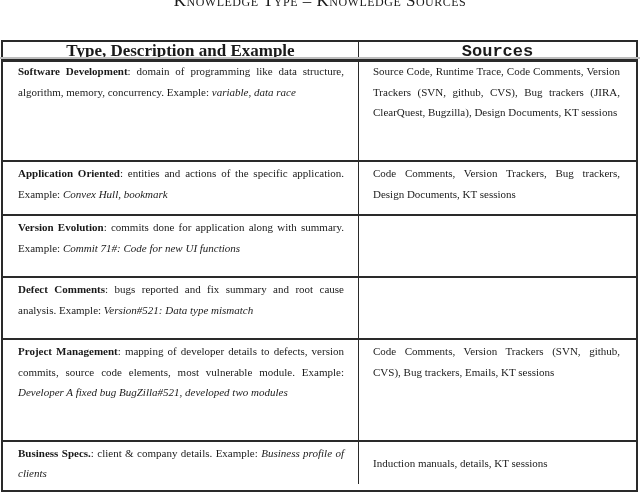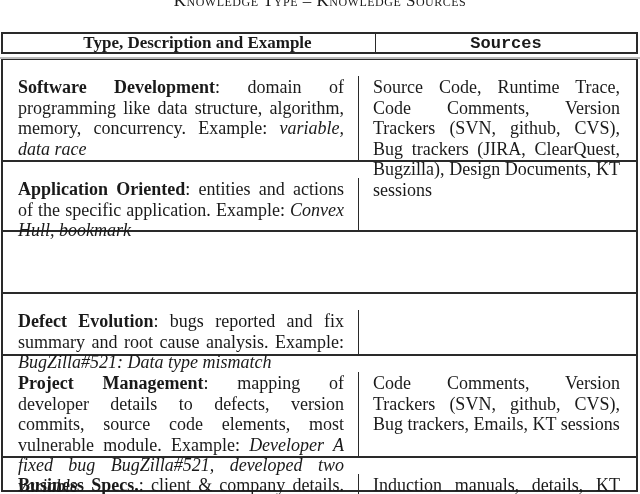--- a/index.html
+++ b/index.html
@@ -7,40 +7,39 @@
     width: 640px; height: 494px; overflow: hidden; position: relative;
     font-family: "Liberation Serif", "DejaVu Serif", serif;
     color: #1a1a1a;
   }
   .caption {
     position: absolute; left: 0; top: -9px; width: 640px; text-align: center;
     font-size: 17px; font-variant: small-caps; letter-spacing: 0.5px;
     white-space: nowrap;
   }
   .header-table {
-    position: absolute; left: 1px; top: 32px; width: 637px; height: 22px;
+    position: absolute; left: 1px; top: 40px; width: 637px; height: 22px;
     border: 2px solid #2a2a2a; box-sizing: border-box;
     display: flex; font-weight: bold; font-size: 17px;
     border-right-width: 2px;
-    padding-left: 17px;
   }
   .header-table .hc { display: flex; align-items: center; justify-content: center; }
   .header-table .hc1 { width: 356px; border-right: 1px solid #2a2a2a; box-sizing: border-box; }
   .header-table .hc2 { flex: 1; font-family: Liberation Mono, monospace; }
   .gap-rule {
     position: absolute; left: 0; top: 57px; width: 640px; height: 2px;
     background: #bdbdbd;
   }
   .body-table {
     position: absolute; left: 1px; top: 59px; width: 637px; height: 433px;
     border: 2px solid #2a2a2a; border-top: 1px solid #2a2a2a; box-sizing: border-box;
   }
   .row { display: flex; border-bottom: 2px solid #2a2a2a; box-sizing: border-box; }
-  .row:last-child { border-bottom: none; }
-  .cell { box-sizing: border-box; font-size: 18px; line-height: 20.5px; padding: 1px 0 0 0; margin-top: 16px; }
+  .row:last-child { border-bottom: none; align-items: center; }
+  .cell { box-sizing: border-box; font-size: 11px; line-height: 20.5px; padding: 1px 0 0 0; }
   .c1 { width: 356px; padding-left: 15px; padding-right: 14px; border-right: 1px solid #2a2a2a; text-align: justify; hyphens: manual; }
   .c2 { flex: 1; padding-left: 14px; padding-right: 16px; text-align: justify; }
   .term { font-weight: bold; }
   .ex { font-style: italic; }
 </style>
 </head>
 <body>
 
 <div class="caption">Knowledge Type – Knowledge Sources</div>
 
@@ -49,29 +48,31 @@
   <div class="hc hc2">Sources</div>
 </div>
 
 <div class="gap-rule"></div>
 
 <div class="body-table">
   <div class="row" style="height:102px">
     <div class="cell c1"><span class="term">Software Development</span><span>: domain of programming like data structure, algorithm, memory, concurrency. Example: </span><span class="ex">variable, data race</span></div>
     <div class="cell c2">Source Code, Runtime Trace, Code Comments, Version Trackers (SVN, github, CVS), Bug trackers (JIRA, ClearQuest, Bugzilla), Design Documents, KT sessions</div>
   </div>
-  <div class="row" style="height:70px">
+  <div class="row" style="height:54px">
     <div class="cell c1"><span class="term">Application Oriented</span><span>: entities and actions of the specific application. Example: </span><span class="ex">Convex Hull, bookmark</span></div>
+    <div class="cell c2">Code Comments, Version Trackers, Bug trackers, Design Documents, KT sessions</div>
   </div>
   <div class="row" style="height:62px">
+    <div class="cell c1"><span class="term">Version Evolution</span><span>: commits done for application along with summary. Example: </span><span class="ex">Commit 71#: Code for new UI functions</span></div>
   </div>
   <div class="row" style="height:62px">
-    <div class="cell c1"><span class="term">Defect Evolution</span><span>: bugs reported and fix summary and root cause analysis. Example: </span><span class="ex">BugZilla#521: Data type mismatch</span></div>
+    <div class="cell c1"><span class="term">Defect Comments</span><span>: bugs reported and fix summary and root cause analysis. Example: </span><span class="ex">Version#521: Data type mismatch</span></div>
   </div>
   <div class="row" style="height:102px">
-    <div class="cell c1"><span class="term">Project Management</span><span>: mapping of developer details to defects, version commits, source code elements, most vulnerable module. Example: </span><span class="ex">Developer A fixed bug BugZilla#521, developed two variable</span></div>
+    <div class="cell c1"><span class="term">Project Management</span><span>: mapping of developer details to defects, version commits, source code elements, most vulnerable module. Example: </span><span class="ex">Developer A fixed bug BugZilla#521, developed two modules</span></div>
     <div class="cell c2">Code Comments, Version Trackers (SVN, github, CVS), Bug trackers, Emails, KT sessions</div>
   </div>
   <div class="row" style="height:41px">
     <div class="cell c1"><span class="term">Business Specs.</span><span>: client &amp; company details. Example: </span><span class="ex">Business profile of clients</span></div>
     <div class="cell c2">Induction manuals, details, KT sessions</div>
   </div>
 </div>
 
 </body></html>

